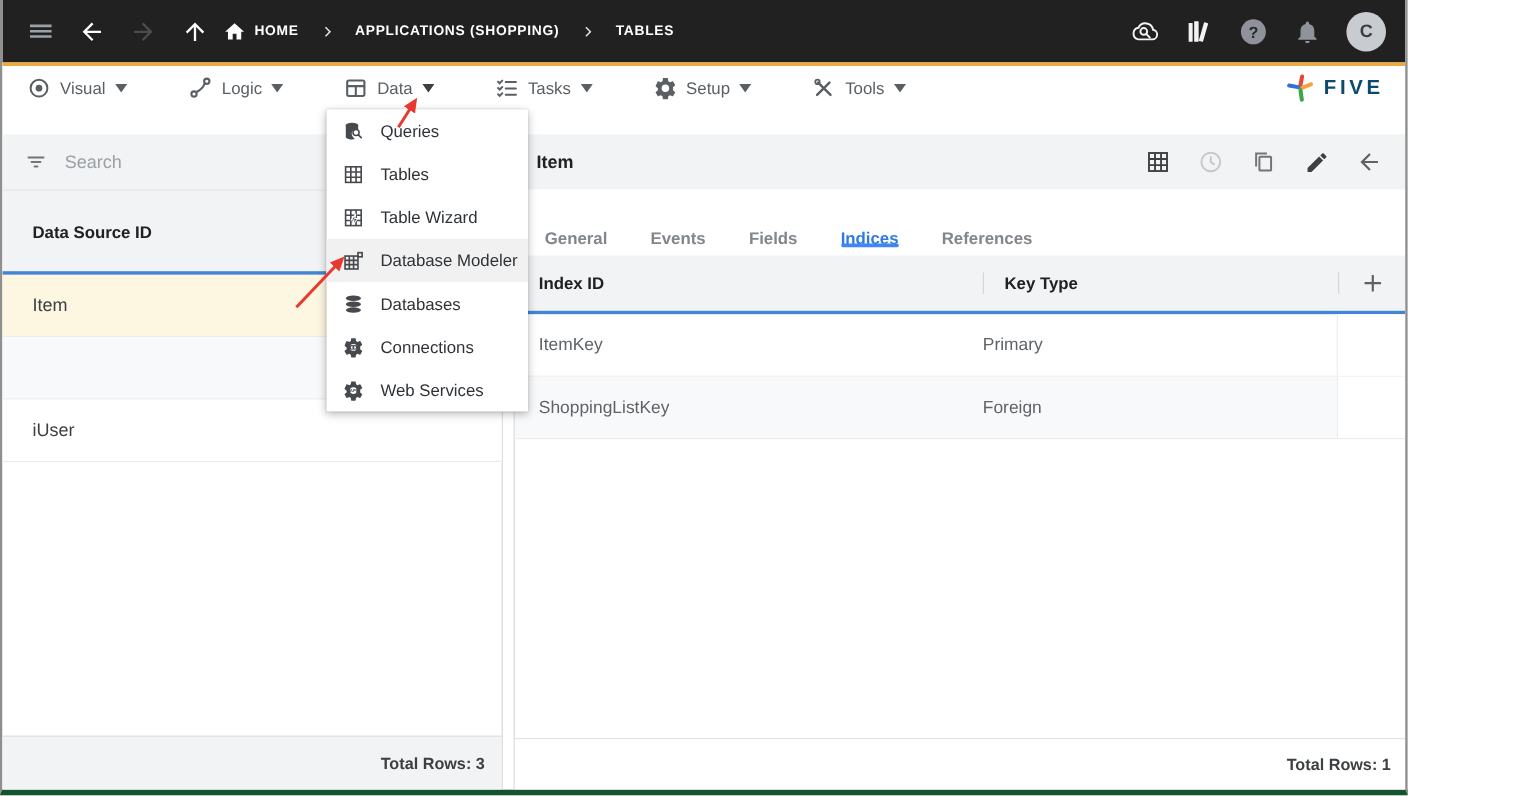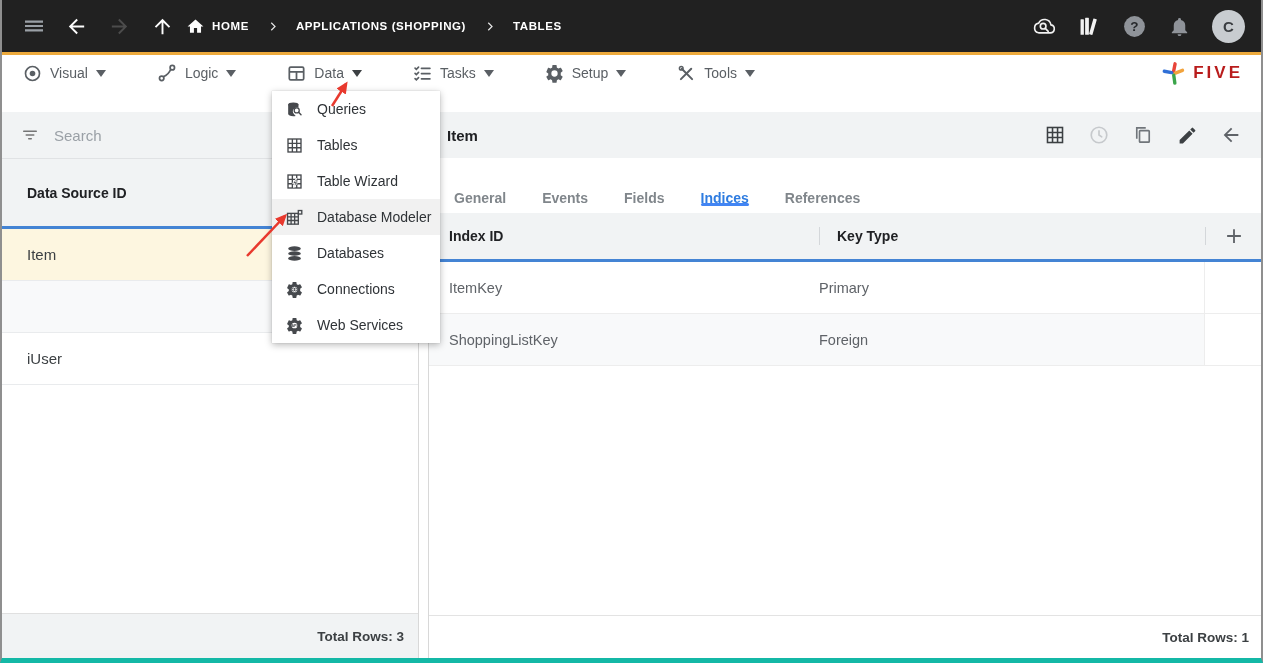--- a/index.html
+++ b/index.html
@@ -1,17 +1,17 @@
 <!DOCTYPE html>
 <html><head>
 <meta charset="utf-8">
 <style>
   html,body{margin:0;padding:0;background:#fff;}
-  .page{position:relative;width:1263px;height:663px;box-sizing:border-box;
-    border-left:2px solid #8f8f8f;border-right:2px solid #8f8f8f;border-bottom:5px solid #14b8a6;
+  .page{position:relative;width:1173px;height:663px;box-sizing:border-box;
+    border-left:2px solid #8f8f8f;border-right:2px solid #8f8f8f;border-bottom:5px solid #14532d;
     overflow:hidden;background:#fff;font-family:"Liberation Sans",sans-serif;}
   svg{display:block;}
 
   
   .topbar{height:52px;background:#212121;display:flex;align-items:center;padding:0 10px;}
   .tb-btn{width:43px;height:44px;display:flex;align-items:center;justify-content:center;flex:0 0 auto;}
   .crumbs{display:flex;align-items:center;margin-left:2px;}
   .crumb{color:#fff;font-size:11.5px;font-weight:700;letter-spacing:.6px;display:flex;align-items:center;gap:7px;}
   .crumb-sep{margin:0 16px;display:flex;align-items:center;}
   .tb-right{margin-left:auto;display:flex;align-items:center;gap:9px;padding-right:6px;}
@@ -19,21 +19,21 @@
   .avatar{width:33px;height:33px;border-radius:50%;background:#c8ccd0;color:#3a3d41;font-size:15px;
     font-weight:700;display:flex;align-items:center;justify-content:center;margin-left:6px;}
   .accentbar{height:3px;background:#edaa3c;}
 
   
   .menubar{height:36px;background:#fff;display:flex;align-items:center;padding-left:20px;gap:50px;position:relative;}
   .menu-item{display:flex;align-items:center;gap:7px;color:#5a5f64;font-size:14px;font-weight:500;cursor:pointer;}
   .menu-item .mi-icon{display:flex;align-items:center;}
   .caret{margin-left:1px;display:flex;align-items:center;}
   .logo{position:absolute;right:18px;top:0;height:36px;display:flex;align-items:center;gap:6px;}
-  .logo-text{font-size:17px;font-weight:700;letter-spacing:3px;color:#b91c1c;}
+  .logo-text{font-size:17px;font-weight:700;letter-spacing:3px;color:#0c4a6e;}
 
   
   .content{display:flex;height:567px;box-sizing:border-box;padding-top:21px;background:#fff;}
   .left-panel{width:417px;box-sizing:border-box;border-right:1px solid #d8d8d8;display:flex;flex-direction:column;}
   .gutter{width:9px;}
   .right-panel{flex:1;box-sizing:border-box;border-left:1px solid #d8d8d8;display:flex;flex-direction:column;}
 
   
   .search-row{height:46px;background:#f1f3f4;border-bottom:1px solid #e0e2e4;display:flex;align-items:center;
     padding:0 8px 0 18px;flex:0 0 auto;}

